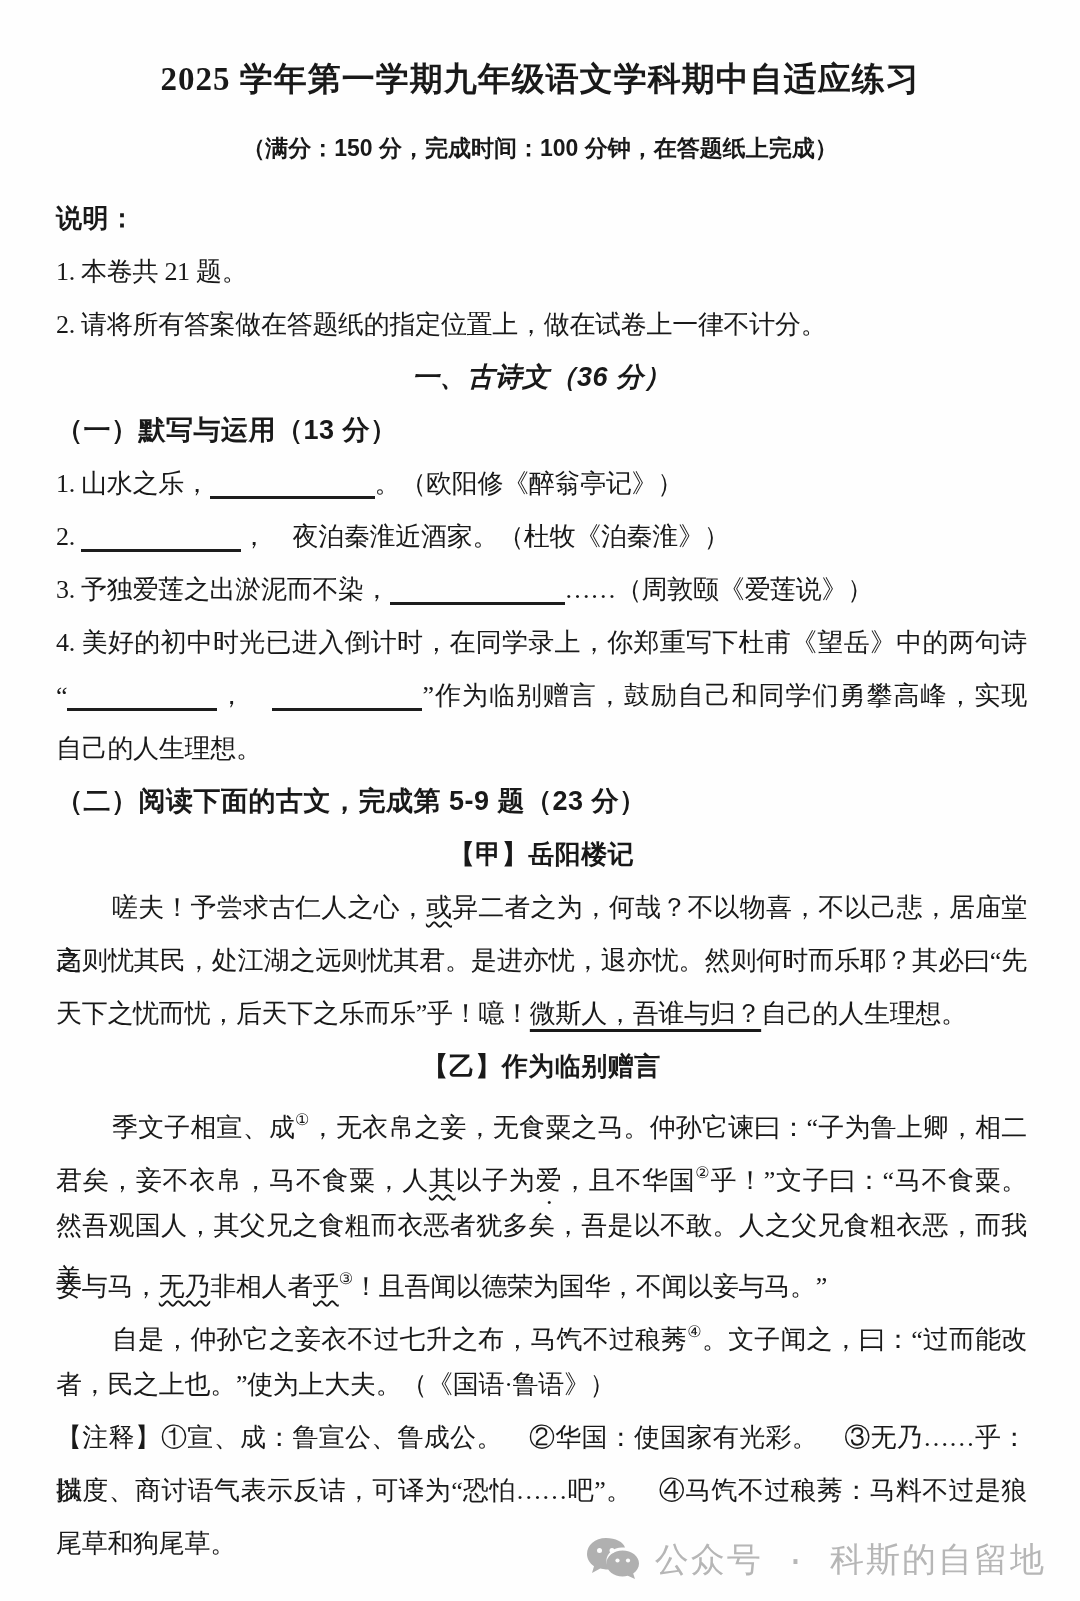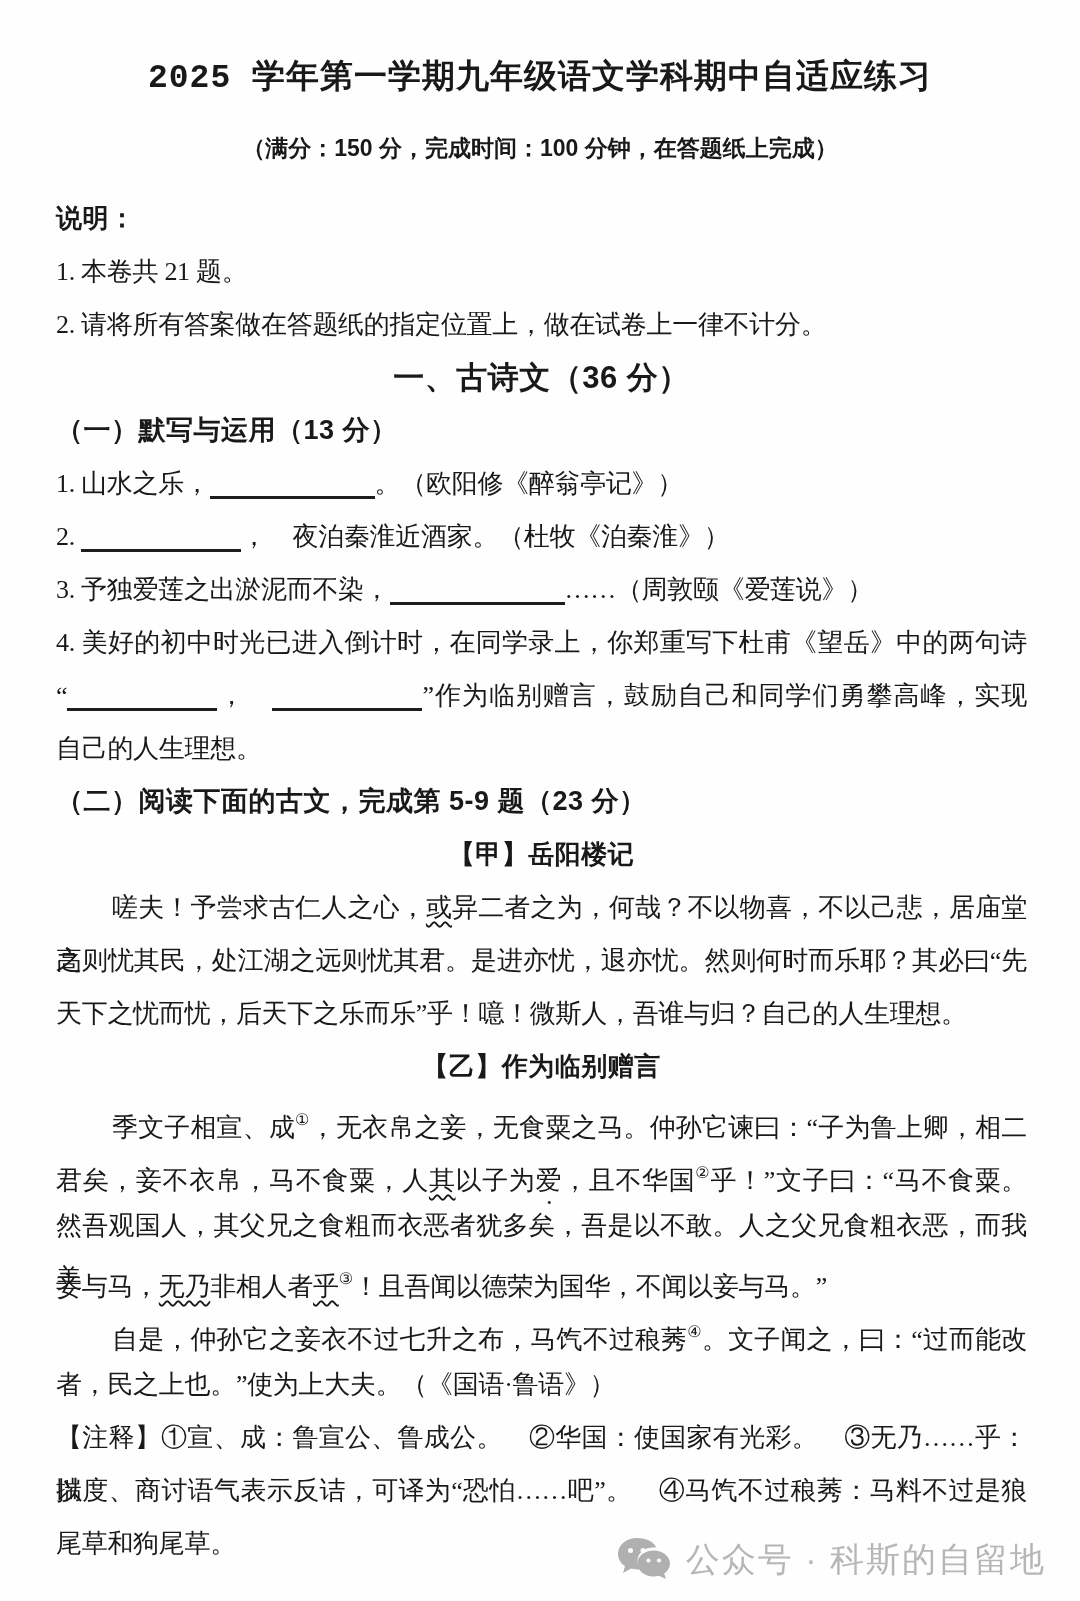--- a/index.html
+++ b/index.html
@@ -11,76 +11,77 @@
     color:#191919;
     font-family:"Liberation Serif","DejaVu Serif",serif;
     overflow:hidden;
   }
   .content{padding:0 53px 0 56px;}
   .title{
     margin-top:56px;
     text-align:center;
     font-size:33px;line-height:46px;
     font-weight:900;
-    font-family:Liberation Mono, monospace;
+    font-family:Liberation Serif, serif;
     letter-spacing:1px;
   }
   .subtitle{
     margin-top:30px;
     text-align:center;
     font-size:23px;line-height:32px;
     font-weight:bold;
     font-family:"Liberation Sans","DejaVu Sans",sans-serif;
   }
   .body-block{margin-top:28px;}
   .ln{
     font-size:26px;
     line-height:53px;height:53px;
     letter-spacing:-0.3px;
     white-space:pre-wrap;
   }
   .fill{text-align:justify;text-align-last:justify;}
   .c{text-align:center;text-align-last:center;}
   .b{font-weight:bold;font-family:"Liberation Sans","DejaVu Sans",sans-serif;letter-spacing:0.5px;}
-  .hsec{font-size:31px;}
+  .hsec{font-size:27px;font-style:italic;}
   .hpart{font-size:27px;}
   .ind{text-indent:56px;}
   .blank{
     display:inline-block;
     border-bottom:3px solid #1d1d1d;
     height:30px;
     vertical-align:-7px;
   }
   .w165{width:165px;}
   .w160{width:160px;}
   .w175{width:175px;}
   .w150{width:150px;}
   .sp{font-size:16px;vertical-align:11px;letter-spacing:0;}
   .ul{
+    text-decoration:underline;
     text-decoration-thickness:2.5px;
     text-underline-offset:7px;
   }
   .uw{
     text-decoration:underline wavy;
     text-decoration-thickness:1.5px;
     text-underline-offset:5px;
   }
   .dt{
     -webkit-text-emphasis:filled dot #191919;
     text-emphasis:filled dot #191919;
     -webkit-text-emphasis-position:under right;
     text-emphasis-position:under right;
   }
   .wm{
     position:absolute;
     right:34px;bottom:18px;
     display:flex;align-items:center;gap:14px;
     color:#b6b6b6;
     font-size:34px;
-    font-family:Liberation Sans, sans-serif;
+    font-family:Liberation Mono, monospace;
     font-weight:400;
     letter-spacing:2px;
   }
   .wm svg{display:block;}
 </style>
 </head>
 <body>
 
 <div class="page">
   <div class="title">2025 学年第一学期九年级语文学科期中自适应练习</div>

